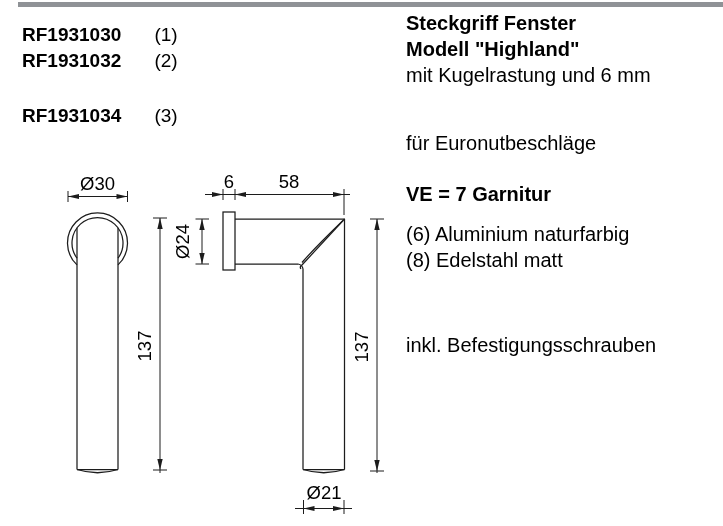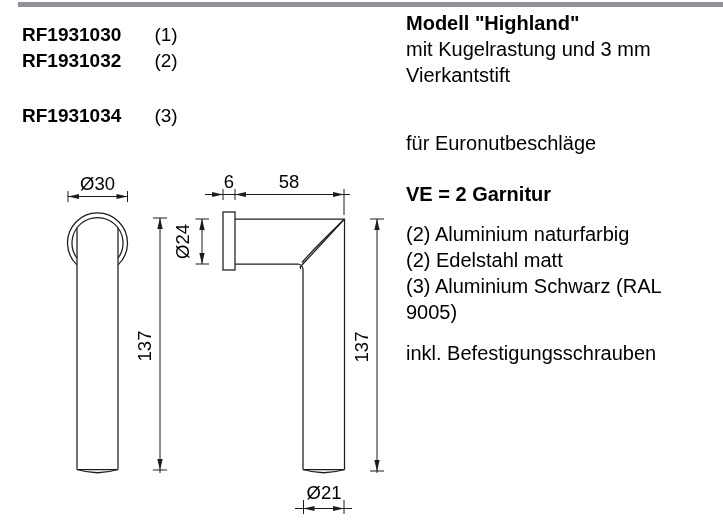--- a/index.html
+++ b/index.html
@@ -14,21 +14,21 @@
   .code-row .code{font-weight:bold;font-size:19px;display:inline-block;width:128px;}
   .code-row .variant{font-size:19px;}
   .row0{top:24px}.row1{top:50px}.row2{top:105px}
   .desc{position:absolute;left:406px;top:0;width:300px;font-size:20px;line-height:26px;}
   .desc .blk{position:absolute;left:0;width:300px;}
   .b{font-weight:bold;}
   .blk-title{top:10px;}
   .blk-app{top:130px;}
   .blk-ve{top:181px;}
   .blk-var{top:221px;width:288px;}
-  .blk-note{top:340px;}
+  .blk-note{top:332px;}
   svg{position:absolute;left:0;top:150px;}
   svg .ln{stroke:#1c1c1c;stroke-width:1.25;fill:none;stroke-linecap:butt;}
   svg .dim{stroke:#1c1c1c;stroke-width:1;fill:none;}
   svg .ar{fill:#1c1c1c;stroke:none;}
   svg text{font-family:"Liberation Sans",sans-serif;font-size:18.5px;fill:#000;}
 </style>
 </head>
 <body>
 
 <div class="topbar"></div>
@@ -43,30 +43,29 @@
     <span class="variant">(2)</span>
   </div>
   <div class="code-row row2">
     <span class="code">RF1931034</span>
     <span class="variant">(3)</span>
   </div>
 </div>
 
 <div class="desc">
   <div class="blk blk-title">
+    <div class="b">Steckgriff Fenster</div>
     <div class="b">Modell "Highland"</div>
-    <div>mit Kugelrastung und 3 mm</div>
-    <div>Vierkantstift</div>
+    <div>mit Kugelrastung und 6 mm</div>
   </div>
   <div class="blk blk-app">für Euronutbeschläge</div>
-  <div class="blk blk-ve b">VE = 2 Garnitur</div>
+  <div class="blk blk-ve b">VE = 7 Garnitur</div>
   <div class="blk blk-var">
-    <div>(2) Aluminium naturfarbig</div>
-    <div>(2) Edelstahl matt</div>
-    <div>(3) Aluminium Schwarz (RAL 9005)</div>
+    <div>(6) Aluminium naturfarbig</div>
+    <div>(8) Edelstahl matt</div>
   </div>
   <div class="blk blk-note">inkl. Befestigungsschrauben</div>
 </div>
 
 <svg width="400" height="376" viewBox="0 150 400 376">
 
   <g>
     <path class="ln" d="M 77 264.9 A 30 30 0 1 1 118 264.9"></path>
     <path class="ln" d="M 77 258.2 A 25.5 25.5 0 1 1 118 258.2"></path>
     <line class="ln" x1="77" y1="227.8" x2="77" y2="469.5"></line>

